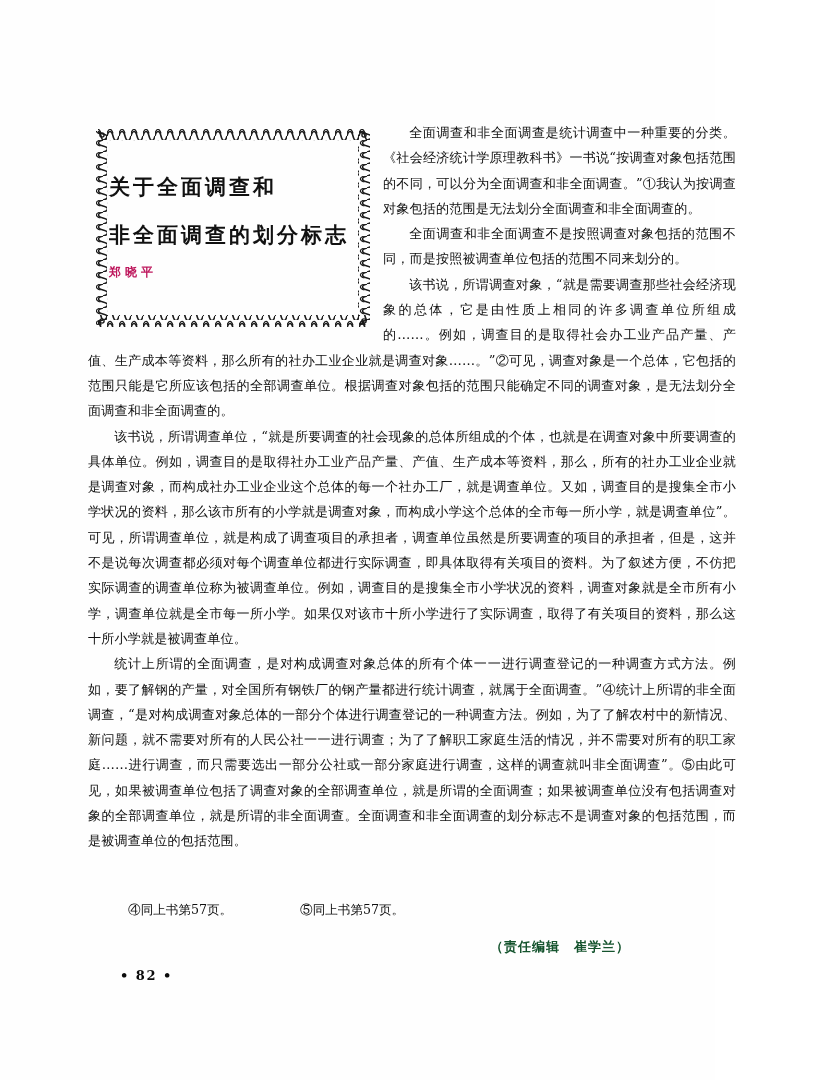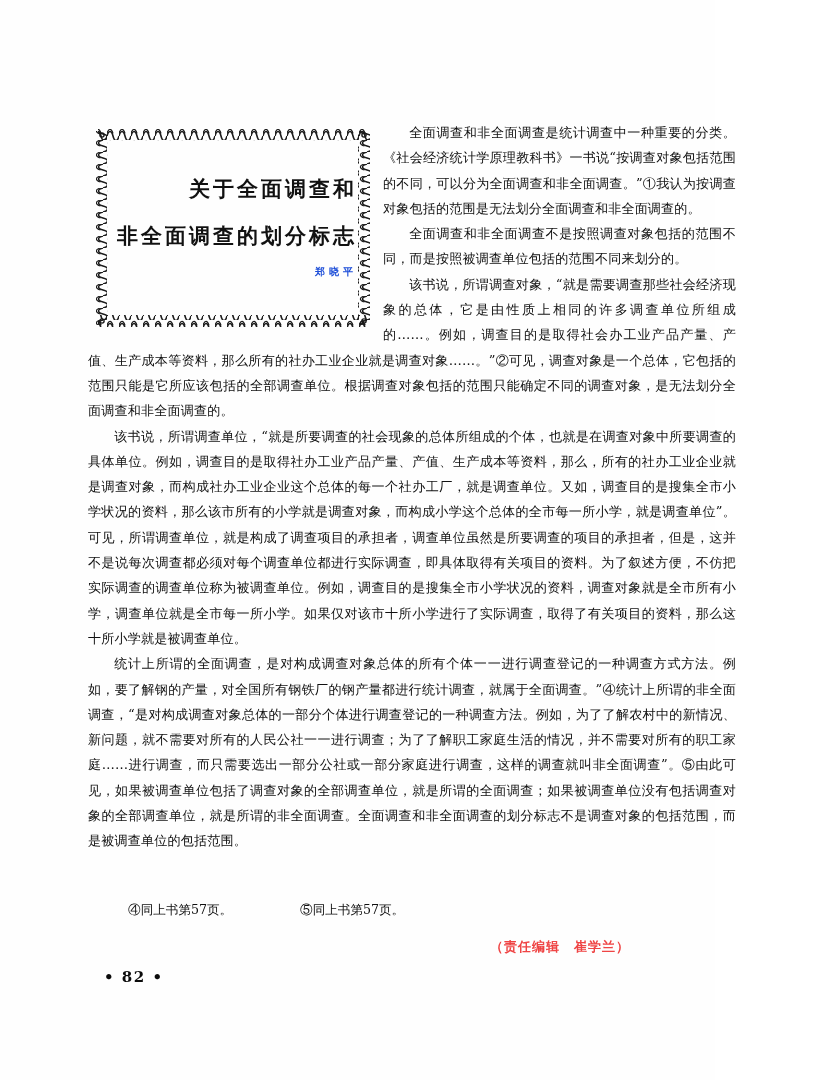--- a/index.html
+++ b/index.html
@@ -48,40 +48,40 @@
     display: block;
   }
   .title-inner {
     position: absolute;
     left: 14px;
     top: 14px;
     right: 14px;
     bottom: 14px;
     display: flex;
     flex-direction: column;
-    align-items: flex-end;
+    align-items: flex-start;
     justify-content: center;
   }
   .title-line {
     font-family: "DejaVu Serif", "Liberation Serif", serif;
     font-size: 21px;
     font-weight: 700;
     letter-spacing: 3px;
     color: #111;
     text-align: center;
     line-height: 1.1;
   }
   .title-line.l1 { margin-bottom: 24px; }
   .title-line.l2 { margin-bottom: 18px; }
   .author-line {
     font-family: "DejaVu Serif", "Liberation Serif", serif;
-    font-size: 10px;
+    font-size: 12px;
     font-weight: 700;
     letter-spacing: 4px;
-    color: #1d4ed8;
+    color: #be185d;
     text-align: center;
   }
 
   
   .body-col {
     position: absolute;
     left: 88px;
     top: 120px;
     width: 648px;
   }
@@ -126,30 +126,30 @@
 
   
   .editor {
     position: absolute;
     right: 85px;
     top: 938px;
     font-family: "DejaVu Serif", "Liberation Serif", serif;
     font-size: 13px;
     font-weight: 700;
     letter-spacing: 1px;
-    color: #ef4444;
+    color: #14532d;
   }
 
   
   .folio {
     position: absolute;
-    left: 104px;
+    left: 120px;
     top: 968px;
     font-family: "DejaVu Serif", "Liberation Serif", serif;
-    font-size: 15px;
+    font-size: 13px;
     font-weight: 700;
     letter-spacing: 1.5px;
     color: #0b0b0b;
   }
 </style>
 </head>
 <body>
 
 <div class="page">
 

